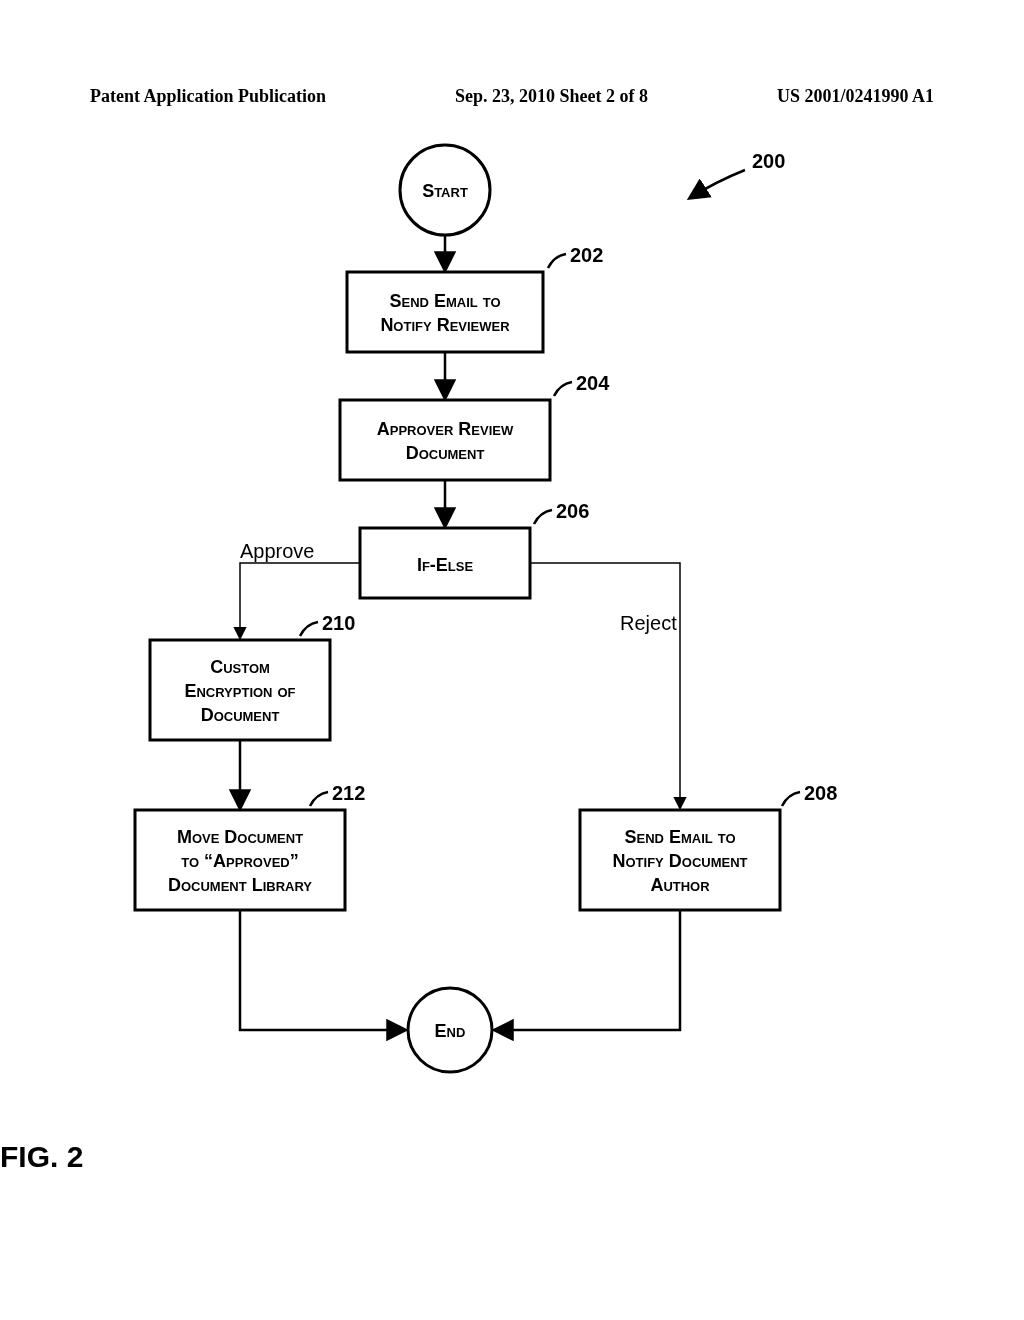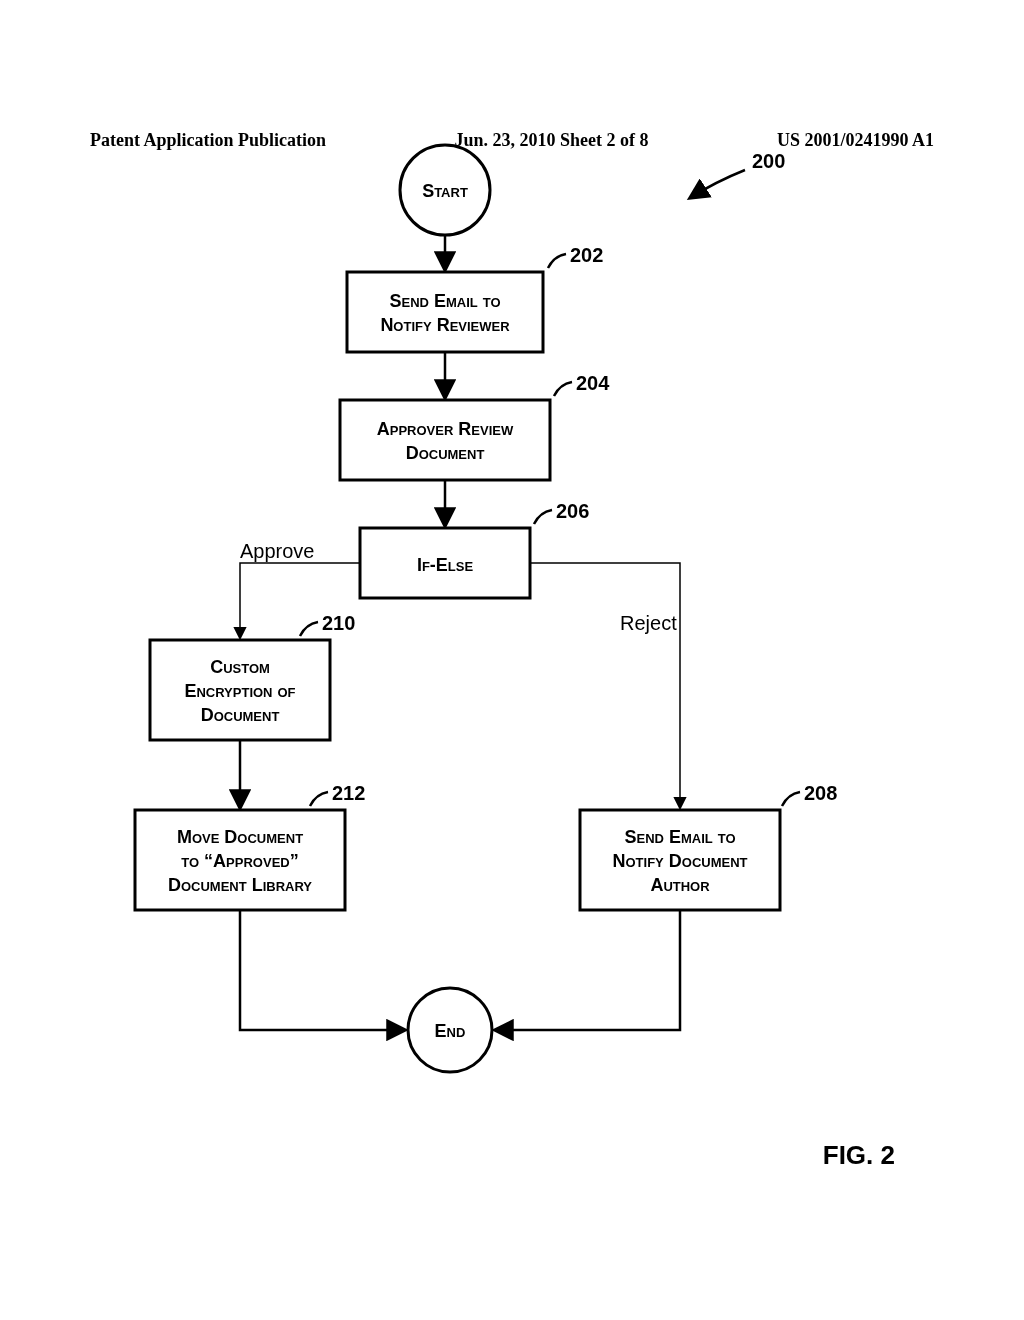--- a/index.html
+++ b/index.html
@@ -14,36 +14,35 @@
   .header {
     position: absolute;
     top: 86px;
     left: 90px;
     right: 90px;
     display: flex;
     justify-content: space-between;
     font-size: 18px;
     font-weight: bold;
     font-family: "Times New Roman", serif;
-    margin-top: 44px;
   }
   .svg-stage {
     position: absolute;
     top: 120px;
     left: 0;
     width: 1024px;
     height: 1100px;
   }
   .fig-caption {
     position: absolute;
     top: 1140px;
     left: 0;
     width: 895px;
-    text-align: right;
-    font-size: 26px;
+    text-align: left;
+    font-size: 30px;
     font-weight: bold;
     font-family: Arial, Helvetica, sans-serif;
   }
   .node-circle {
     fill: #fff;
     stroke: #000;
     stroke-width: 3;
   }
   .node-rect {
     fill: #fff;
@@ -78,21 +77,21 @@
   .edge-label {
     font-family: Arial, Helvetica, sans-serif;
     font-size: 20px;
   }
 </style>
 </head>
 <body>
 
 <div class="header">
   <span>Patent Application Publication</span>
-  <span>Jun. 23, 2010  Sheet 2 of 8</span>
+  <span>Sep. 23, 2010  Sheet 2 of 8</span>
   <span>US 2001/0241990 A1</span>
 </div>
 
 <svg class="svg-stage" viewBox="0 0 1024 1100">
   <defs>
     <marker id="arrow" viewBox="0 0 12 12" refX="10" refY="6" markerWidth="9" markerHeight="9" orient="auto-start-reverse">
       <path d="M 0 0 L 12 6 L 0 12 z" fill="#000"></path>
     </marker>
   </defs>
 

